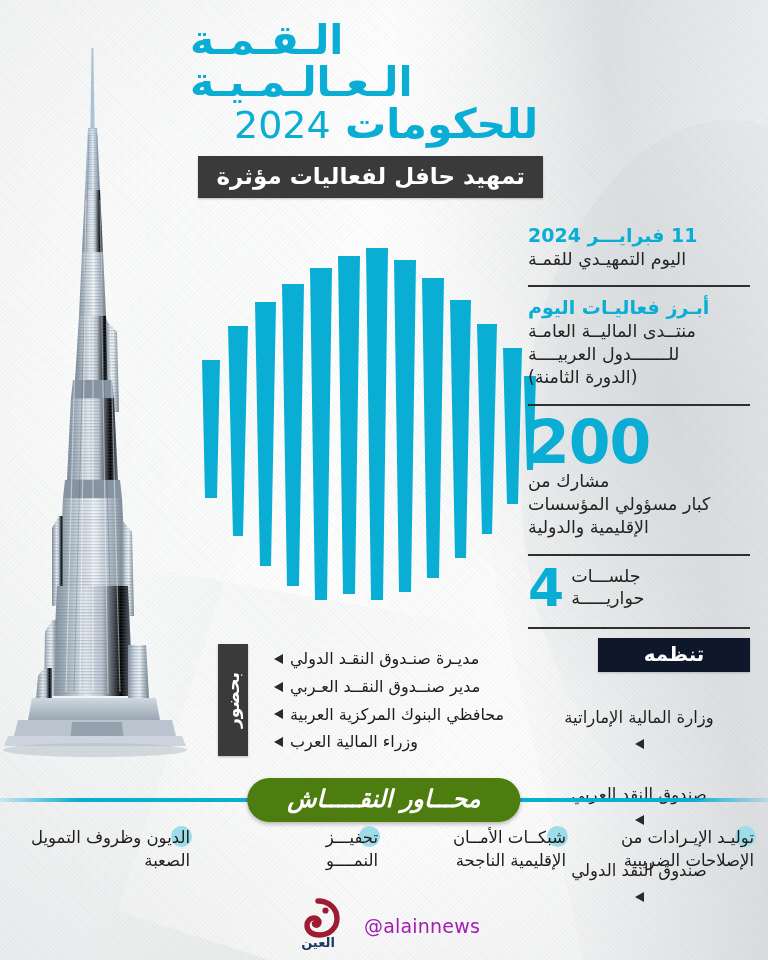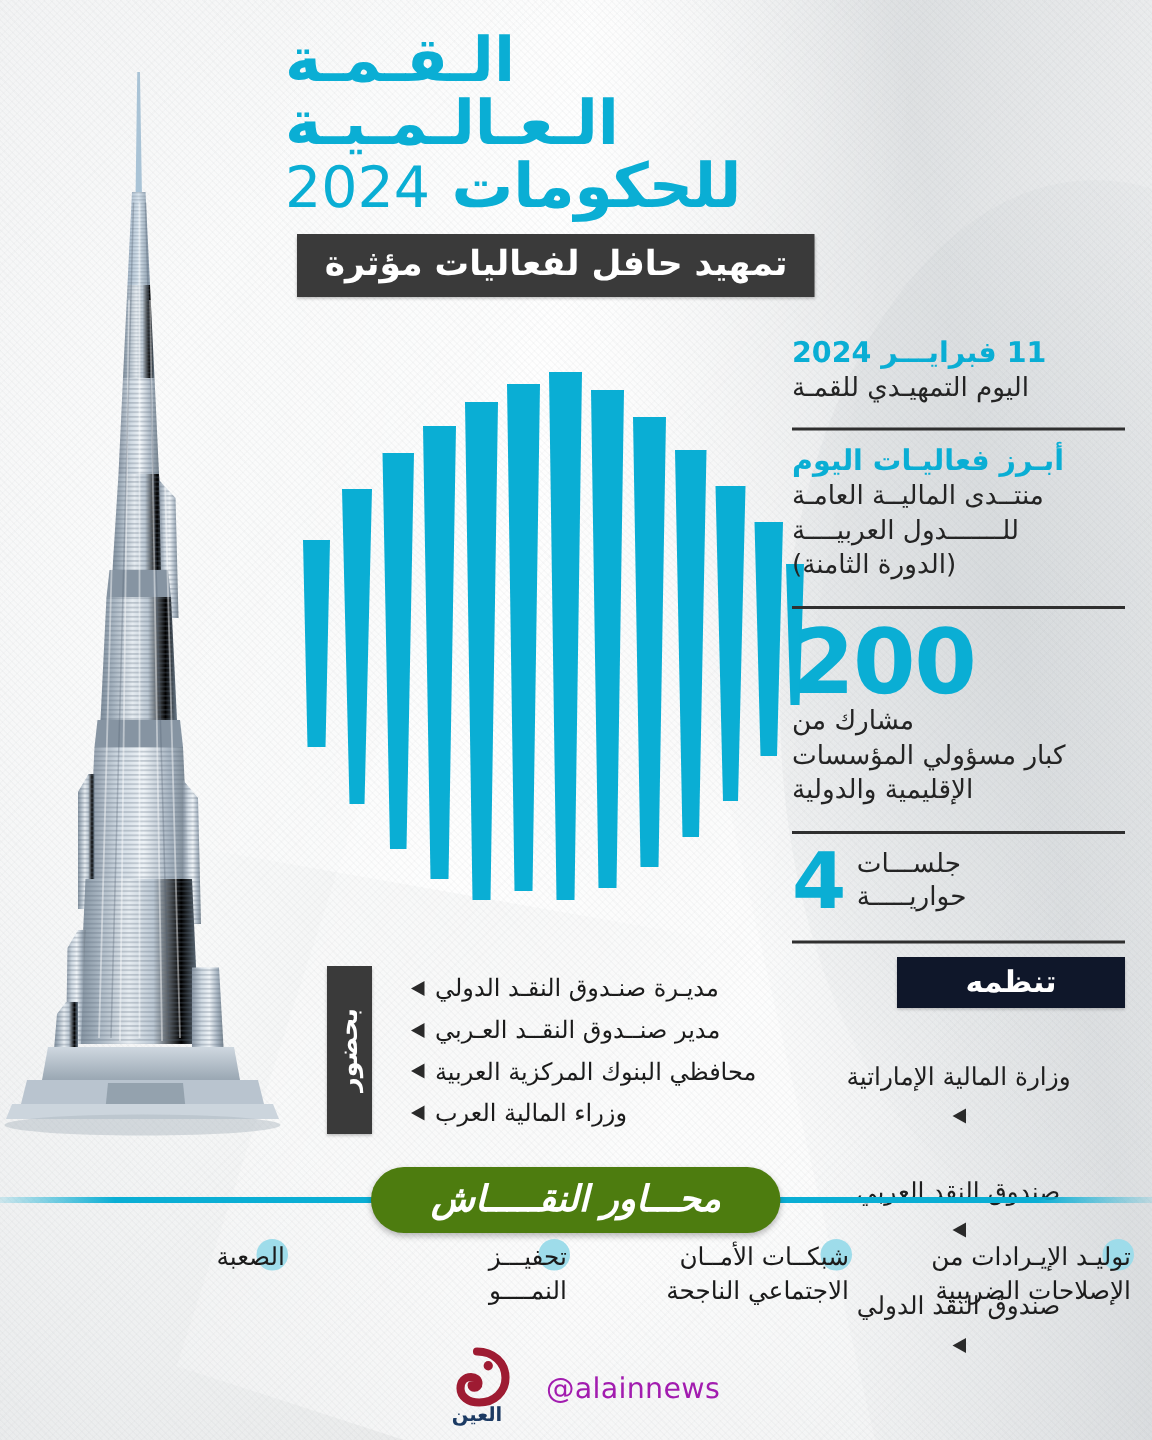--- a/index.html
+++ b/index.html
@@ -64,21 +64,21 @@
   .title-line{
     color:#0aaed4;
     font-weight:bold;
     letter-spacing:.5px;
     text-align:left;
     line-height:1.02;
     white-space:nowrap;
   }
   .tl1{ font-size:41px; padding-left:6px;}
   .tl2{ font-size:41px; padding-left:6px;}
-  .tl3{ font-size:41px; padding-left:6px;}
+  .tl3{ font-size:41px; padding-left:6px;margin-left:44px;}
   .tl3 .yr{ font-weight:normal; font-size:38px; letter-spacing:0; }
 
   .subtitle-band{
     position:absolute; top:156px; right:225px;
     background:#3a3a3a;
     color:#ffffff;
     font-size:23px; font-weight:bold;
     padding:7px 18px 9px 18px;
     white-space:nowrap;
     box-shadow:0 1px 2px rgba(0,0,0,.25);
@@ -436,31 +436,32 @@
       <span>بحضور</span>
     </div>
   </div>
 
   <div class="topics-rule"></div>
   <div class="topics-pill">محـــاور النقـــــاش</div>
 
   <div class="topics-row">
     <div class="topic">
       <span class="dot"></span>
+      <span class="txt">الديون وظروف التمويل</span>
       <span class="txt l2">الصعبة</span>
     </div>
     <div class="topic">
       <span class="dot"></span>
       <span class="txt">تحفيـــز</span>
       <span class="txt l2">النمــــو</span>
     </div>
     <div class="topic">
       <span class="dot"></span>
       <span class="txt">شبكــات الأمــان</span>
-      <span class="txt l2">الاجتماعي الناجحة</span>
+      <span class="txt l2">الإقليمية الناجحة</span>
     </div>
     <div class="topic">
       <span class="dot"></span>
       <span class="txt">توليـد الإيـرادات من</span>
       <span class="txt l2">الإصلاحات الضريبية</span>
     </div>
   </div>
 
   <div class="footer">
     <div class="logo">

